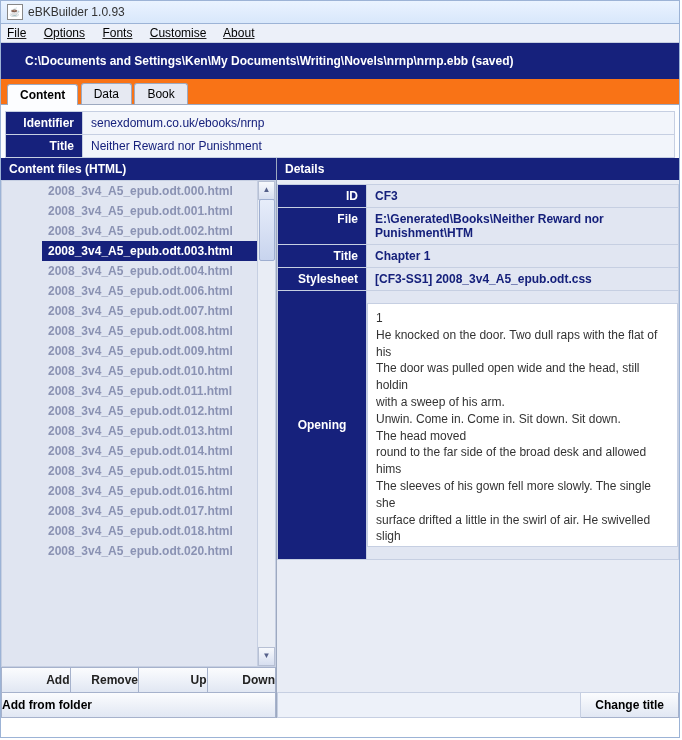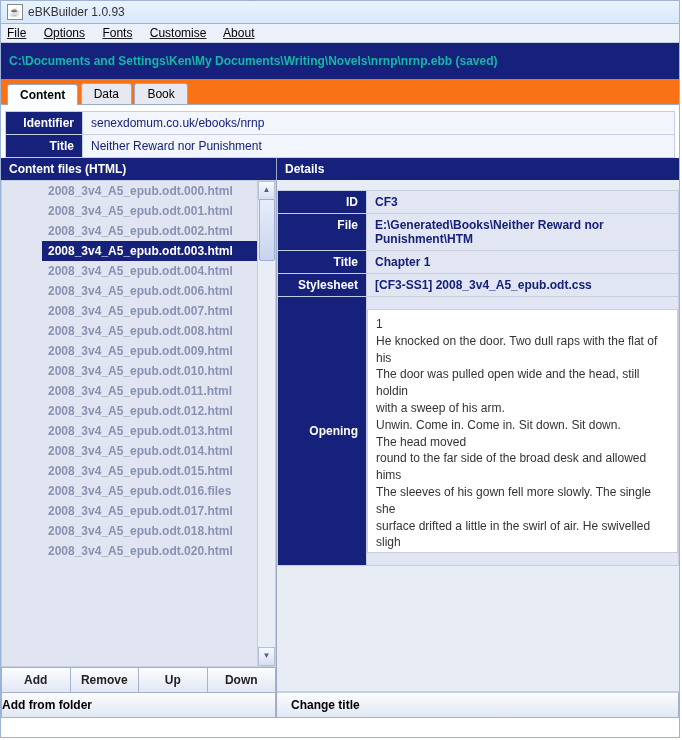--- a/index.html
+++ b/index.html
@@ -47,23 +47,23 @@
   border-bottom: 1px solid #c5cee0;
 }
 .menubar span {
   margin-right: 14px;
   text-decoration: underline;
   text-decoration-color: #222;
   cursor: pointer;
 }
 .pathbar {
   background: #16217c;
-  color: #14b8a6;
-  font-weight: bold;
-  padding: 8px 8px;
+  color: #ffffff;
+  font-weight: bold;
+  padding: 8px 24px;
   border-top: 3px solid #16217c;
   border-bottom: 3px solid #16217c;
 }
 .tabs-row {
   background: #f97316;
   padding: 4px 6px 0 6px;
   border-bottom: 1px solid #9da9c0;
 }
 .tab {
   display: inline-block;
@@ -177,41 +177,41 @@
   border: 1px solid #9eaed0;
   border-radius: 2px;
 }
 .btn-row {
   display: flex;
 }
 .btn {
   flex: 1;
   background: linear-gradient(#fbfcfe, #e1e7f3);
   border: 1px solid #a6b2cc;
-  text-align: center;
+  text-align: right;
   padding: 5px 0;
   font-weight: bold;
   color: #222;
   cursor: pointer;
 }
 .btn + .btn { border-left: none; }
 .btn-wide {
   background: linear-gradient(#fbfcfe, #e1e7f3);
   border: 1px solid #a6b2cc;
   border-top: none;
   text-align: left;
   padding: 5px 0;
   font-weight: bold;
   cursor: pointer;
 }
 
 
 .details-body {
   flex: 1;
-  padding: 10px 0 0 0;
+  padding: 4px 0 0 0;
   background: #e8ecf5;
   overflow: hidden;
 }
 .det-table {
   border-collapse: collapse;
   width: 100%;
 }
 .det-table td.key {
   background: #16217c;
   color: #fff;
@@ -236,21 +236,20 @@
   color: #333;
   font-weight: normal;
   padding: 6px 8px;
   line-height: 1.4;
   height: 230px;
   overflow: hidden;
 }
 .bottom-btns {
   display: flex;
   border-top: 1px solid #c6cfe2;
-  flex-direction: column;
 }
 .bottom-btns .spacer { flex: 1; background: #edf1f9; border: 1px solid #c6cfe2; border-top: none; }
 .bottom-btns .btn2 {
   background: linear-gradient(#fbfcfe, #e1e7f3);
   border: 1px solid #a6b2cc;
   border-top: none;
   padding: 5px 14px;
   font-weight: bold;
   cursor: pointer;
   border-left: none;
@@ -310,21 +309,21 @@
             <div class="file-item">2008_3v4_A5_epub.odt.006.html</div>
             <div class="file-item">2008_3v4_A5_epub.odt.007.html</div>
             <div class="file-item">2008_3v4_A5_epub.odt.008.html</div>
             <div class="file-item">2008_3v4_A5_epub.odt.009.html</div>
             <div class="file-item">2008_3v4_A5_epub.odt.010.html</div>
             <div class="file-item">2008_3v4_A5_epub.odt.011.html</div>
             <div class="file-item">2008_3v4_A5_epub.odt.012.html</div>
             <div class="file-item">2008_3v4_A5_epub.odt.013.html</div>
             <div class="file-item">2008_3v4_A5_epub.odt.014.html</div>
             <div class="file-item">2008_3v4_A5_epub.odt.015.html</div>
-            <div class="file-item">2008_3v4_A5_epub.odt.016.files</div>
+            <div class="file-item">2008_3v4_A5_epub.odt.016.html</div>
             <div class="file-item">2008_3v4_A5_epub.odt.017.html</div>
             <div class="file-item">2008_3v4_A5_epub.odt.018.html</div>
             <div class="file-item">2008_3v4_A5_epub.odt.020.html</div>
           </div>
         <div class="scroll-track">
           <div class="scroll-btn">▲</div>
           <div class="scroll-thumb"></div>
           <div class="scroll-btn" style="position:absolute;bottom:0;left:0;right:0;">▼</div>
         </div>
       </div>
@@ -352,21 +351,21 @@
           </tr>
           <tr>
             <td class="key">Title</td>
             <td class="val">Chapter 1</td>
           </tr>
           <tr>
             <td class="key">Stylesheet</td>
             <td class="val">[CF3-SS1] 2008_3v4_A5_epub.odt.css</td>
           </tr>
           <tr>
-            <td class="key" style="vertical-align:middle;height:260px;">Opening</td>
+            <td class="key" style="vertical-align:middle;height:260px;text-align:center;">Opening</td>
             <td class="val" style="background:#e1e6f2;padding:12px 0 0 0;">
               <div class="opening-box" id="opening-box"> 1<br>He knocked on the door. Two dull raps with the flat of his<br>The door was pulled open wide and the head, still holdin<br>with a sweep of his arm.<br>Unwin. Come in. Come in. Sit down. Sit down.<br>The head moved<br>round to the far side of the broad desk and allowed hims<br>The sleeves of his gown fell more slowly. The single she<br>surface drifted a little in the swirl of air. He swivelled sligh<br>raised one knee over the other and interlaced his  fingers<br>his suit and leaned back as far as the chair would let hin<br><br>...</div>
             </td>
           </tr>
         </tbody>
           </table>
       </div>
       <div class="bottom-btns">
         <div class="spacer"></div>
         <div class="btn2">Change title</div>

